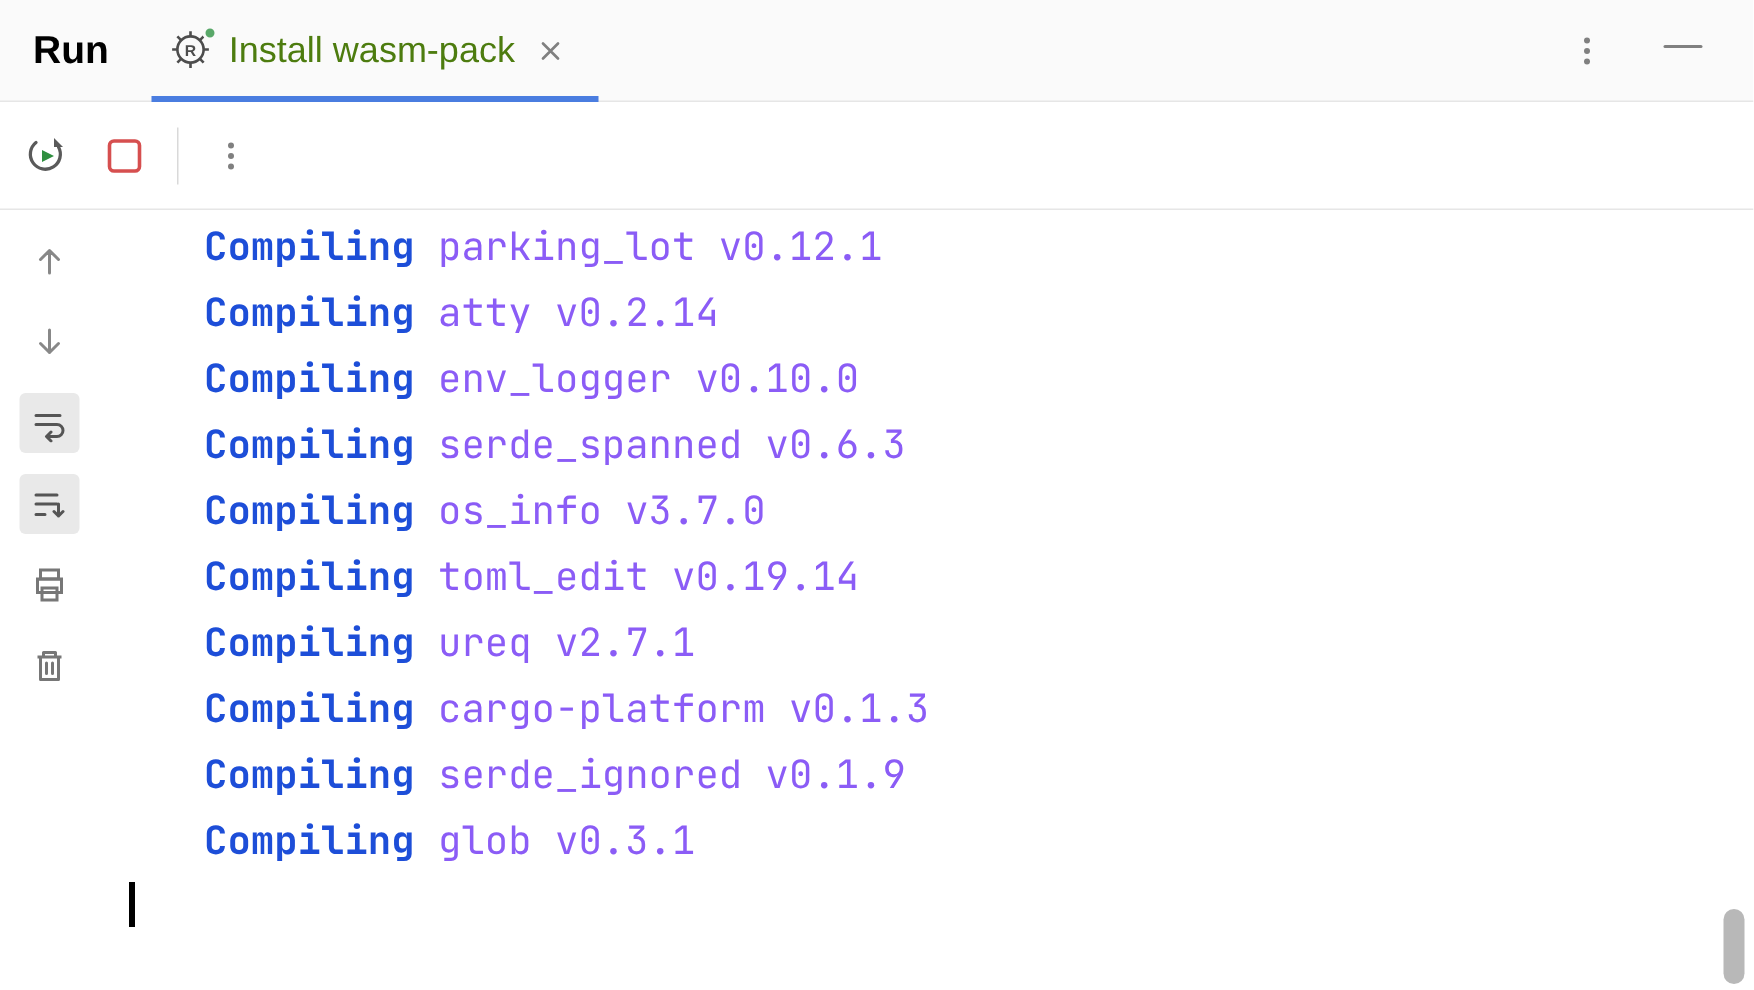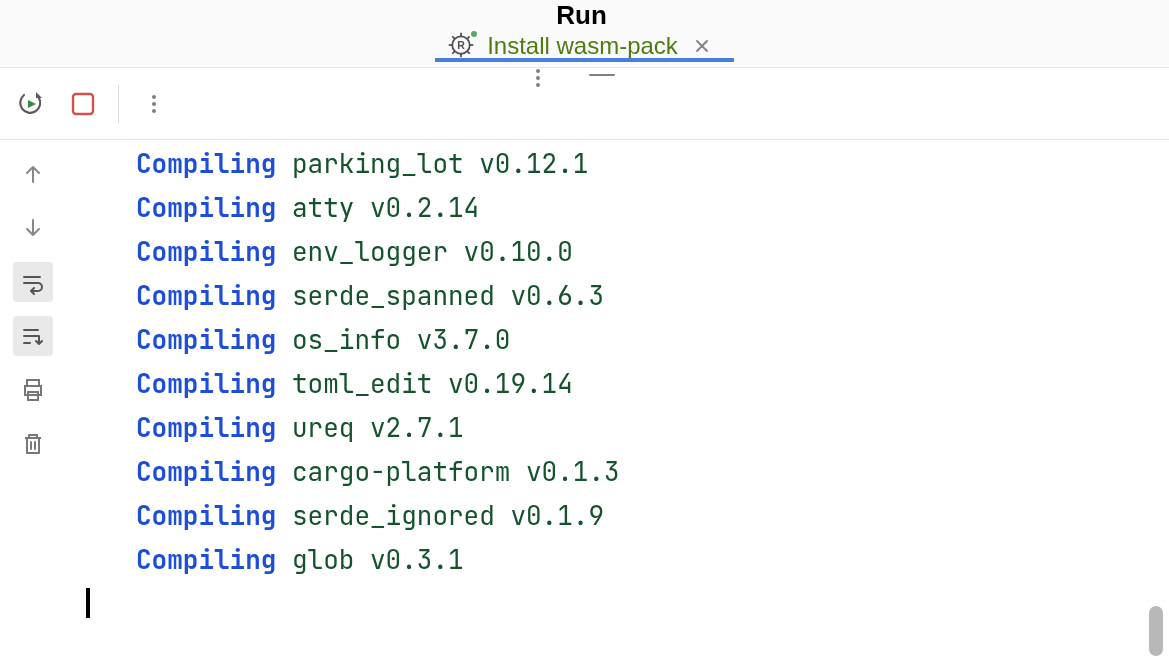--- a/index.html
+++ b/index.html
@@ -13,21 +13,20 @@
   }
 
   
   .tabbar {
     display: flex;
     align-items: center;
     height: 68px;
     border-bottom: 1px solid #e6e6e6;
     background: #fafafa;
     position: relative;
-    flex-direction: column;
   }
   .run-label {
     font-weight: 700;
     font-size: 26px;
     padding: 0 28px 0 22px;
     color: #000;
     user-select: none;
   }
   .tab {
     display: flex;
@@ -140,21 +139,21 @@
     padding: 2px 0 0 70px;
     font-family: "JetBrains Mono", "Fira Code", "Menlo", Consolas, monospace;
     font-size: 26px;
     line-height: 44px;
     overflow: hidden;
   }
   .console .line {
     white-space: pre;
   }
   .kw { color: #1d4ed8; font-weight: 700; }
-  .txt { color: #14532d; }
+  .txt { color: #8b5cf6; }
 
   .cursor {
     margin-top: 6px;
     margin-left: -50px;
     width: 4px; height: 30px;
     background: #000;
   }
 
   .scrollbar {
     position: absolute;

